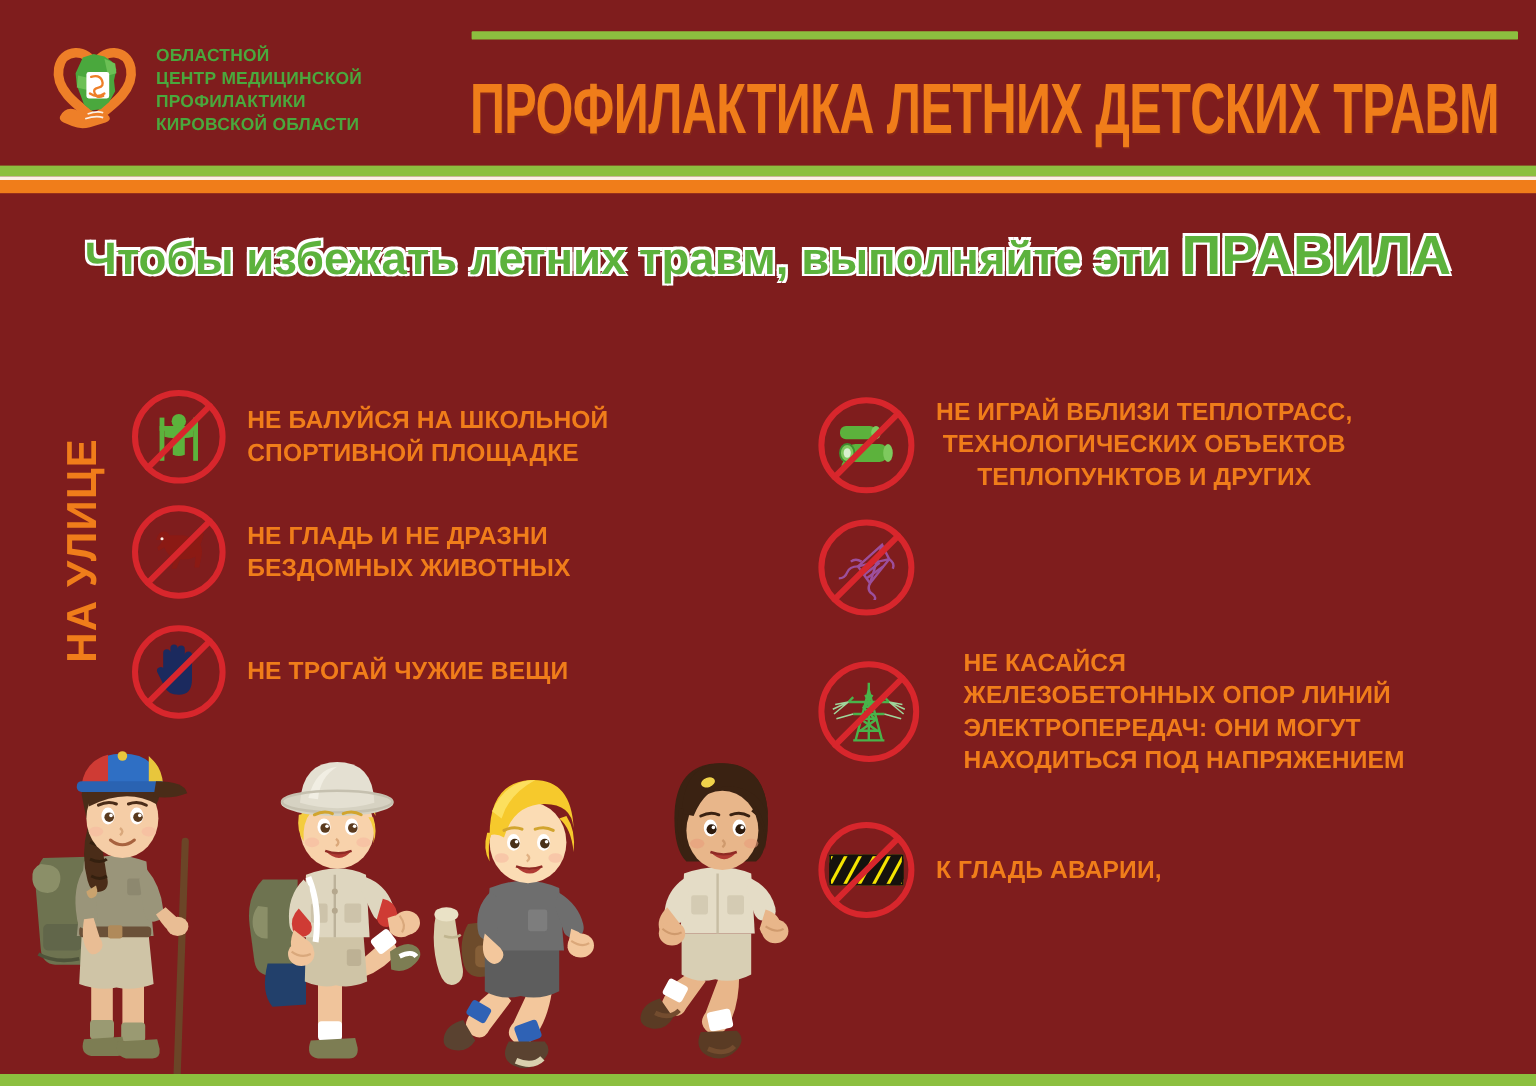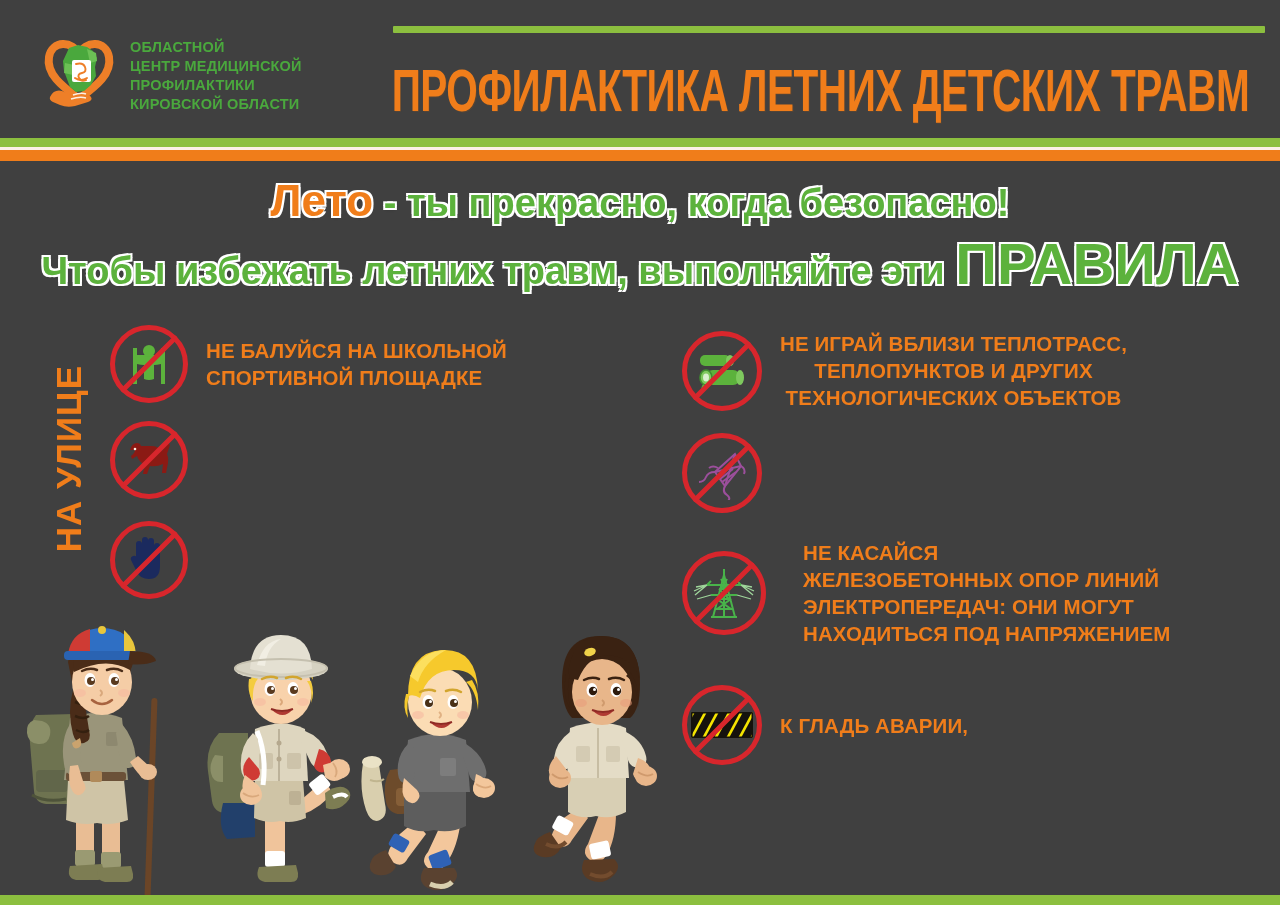--- a/index.html
+++ b/index.html
@@ -4,21 +4,21 @@
 <title>Профилактика летних детских травм</title>
 <style>
   html,body{margin:0;padding:0;}
   body{
     width:1280px;height:905px;
     background:#fbf0e6;
     font-family:"Liberation Sans", sans-serif;
     overflow:hidden;
     position:relative;
   }
-  .poster{position:relative;width:1280px;height:905px;background:#404040;overflow:hidden;}
+  .poster{position:relative;width:1280px;height:905px;background:#7f1d1d;overflow:hidden;}
 
   
   .header{position:absolute;left:0;top:0;width:1280px;height:146px;}
   .logo-block{position:absolute;left:40px;top:24px;width:300px;height:105px;display:flex;align-items:center;gap:12px;}
   .logo-mark{width:78px;height:88px;flex:0 0 78px;position:relative;}
   .logo-text{display:flex;flex-direction:column;justify-content:center;gap:1px;}
   .logo-text span{
     color:#4aa83d;font-weight:bold;font-size:14.5px;letter-spacing:.2px;line-height:1.24;
     white-space:nowrap;
   }
@@ -46,21 +46,21 @@
   .band-orange-top{top:150px;height:11px;background:#f07d1a;}
 
   
   .subtitle{position:absolute;left:0;top:178px;width:1280px;text-align:center;}
   .sub-line1{font-size:38px;font-weight:bold;line-height:1.05;white-space:nowrap;}
   .sub-line2{font-size:38px;font-weight:bold;line-height:1.05;margin-top:10px;white-space:nowrap;}
   .w-orange{color:#f07d1a;font-size:44px;
     text-shadow:-2px -2px 0 #fff,2px -2px 0 #fff,-2px 2px 0 #fff,2px 2px 0 #fff,0 3px 2px rgba(0,0,0,.08);}
   .w-green{color:#5cb23c;
     text-shadow:-2px -2px 0 #fff,2px -2px 0 #fff,-2px 2px 0 #fff,2px 2px 0 #fff,0 3px 2px rgba(0,0,0,.08);}
-  .w-green-big{color:#5cb23c;font-size:58px;
+  .w-green-big{color:#5cb23c;font-size:46px;
     text-shadow:-2px -2px 0 #fff,2px -2px 0 #fff,-2px 2px 0 #fff,2px 2px 0 #fff,0 3px 2px rgba(0,0,0,.08);}
 
   
   .vlabel{
     position:absolute;left:38px;top:325px;width:62px;height:268px;
     display:flex;align-items:center;justify-content:center;
   }
   .vlabel span{
     color:#f07d1a;font-weight:bold;font-size:35px;letter-spacing:1px;
     writing-mode:vertical-rl;transform:rotate(180deg);white-space:nowrap;
@@ -148,23 +148,20 @@
     <div class="main-title">
       <span>ПРОФИЛАКТИКА ЛЕТНИХ ДЕТСКИХ ТРАВМ</span>
     </div>
   </div>
 
   <div class="band band-green-top"></div>
   <div class="band band-white"></div>
   <div class="band band-orange-top"></div>
 
   <div class="subtitle">
-    <div class="sub-line1">
-      <span class="w-orange">Лето</span><span class="w-green"> - ты прекрасно, когда безопасно!</span>
-    </div>
     <div class="sub-line2">
       <span class="w-green">Чтобы избежать летних травм, выполняйте эти </span><span class="w-green-big">ПРАВИЛА</span>
     </div>
   </div>
 
   <div class="vlabel">
     <span>НА УЛИЦЕ</span>
   </div>
 
   <div class="col-left">
@@ -199,37 +196,44 @@
               <path d="M8 12 q2 -7 7 -7 q3 0 4 3 l10 0 q7 0 11 5 l6 -8 l2 2 l-3 9 q2 4 1 9
                        l-2 10 l-4 0 l1 -9 q-6 3 -13 2 l-3 8 l-4 0 l2 -9 q-6 -3 -8 -9
                        l-5 3 l-1 -3 q4 -3 4 -6 Z" fill="#8b1a14"></path>
               <circle cx="13" cy="11" r="1.3" fill="#fbf0e6"></circle>
             </svg>
           </div>
           <div class="ring"></div>
           <div class="slash" style="height:78px;transform:translate(-50%,-50%) rotate(45deg);"></div>
         </div>
       </div>
+      <div class="rule-text">
+        <div>НЕ ГЛАДЬ И НЕ ДРАЗНИ</div>
+        <div>БЕЗДОМНЫХ ЖИВОТНЫХ</div>
+      </div>
     </div>
 
     <div class="rule" id="rule-l2">
       <div class="rule-icon">
         <div class="sign" style="width:78px;height:78px;">
           <div class="inner">
             <svg width="46" height="50" viewBox="0 0 46 50">
               <path d="M10 22 l0 -13 q0 -3 3 -3 q3 0 3 3 l0 11
                        l0 -15 q0 -3 3 -3 q3 0 3 3 l0 15
                        l0 -14 q0 -3 3 -3 q3 0 3 3 l0 14
                        l0 -9 q0 -3 3 -3 q3 0 3 3 l0 20
                        q0 13 -11 13 q-9 0 -12 -7 l-6 -12 q-1 -3 2 -4 q3 -1 4 2 Z" fill="#1b2a5e"></path>
             </svg>
           </div>
           <div class="ring"></div>
           <div class="slash" style="height:78px;transform:translate(-50%,-50%) rotate(45deg);"></div>
         </div>
+      </div>
+      <div class="rule-text">
+        <div>НЕ ТРОГАЙ ЧУЖИЕ ВЕЩИ</div>
       </div>
     </div>
   </div>
 
   <div class="col-right">
 
     <div class="rule" id="rule-r0">
       <div class="rule-icon">
         <div class="sign" style="width:80px;height:80px;">
           <div class="inner">
@@ -242,22 +246,22 @@
               <ellipse cx="46" cy="28.5" rx="4" ry="7.5" fill="#7ec95e"></ellipse>
               <path d="M10 36 q-3 4 0 6" fill="none" stroke="#5cb23c" stroke-width="2.5"></path>
             </svg>
           </div>
           <div class="ring"></div>
           <div class="slash" style="height:80px;transform:translate(-50%,-50%) rotate(45deg);"></div>
         </div>
       </div>
       <div class="rule-text">
         <div>НЕ ИГРАЙ ВБЛИЗИ ТЕПЛОТРАСС,</div>
+        <div>ТЕХНОЛОГИЧЕСКИХ ОБЪЕКТОВ</div>
         <div>ТЕПЛОПУНКТОВ И ДРУГИХ</div>
-        <div>ТЕХНОЛОГИЧЕСКИХ ОБЪЕКТОВ</div>
       </div>
     </div>
 
     <div class="rule" id="rule-r1">
       <div class="rule-icon">
         <div class="sign" style="width:80px;height:80px;">
           <div class="inner">
             <svg width="54" height="54" viewBox="0 0 54 54">
               <g fill="none" stroke="#9c4f9c" stroke-width="2">
                 <path d="M40 8 L20 26 L30 40 L46 20 Z"></path>

